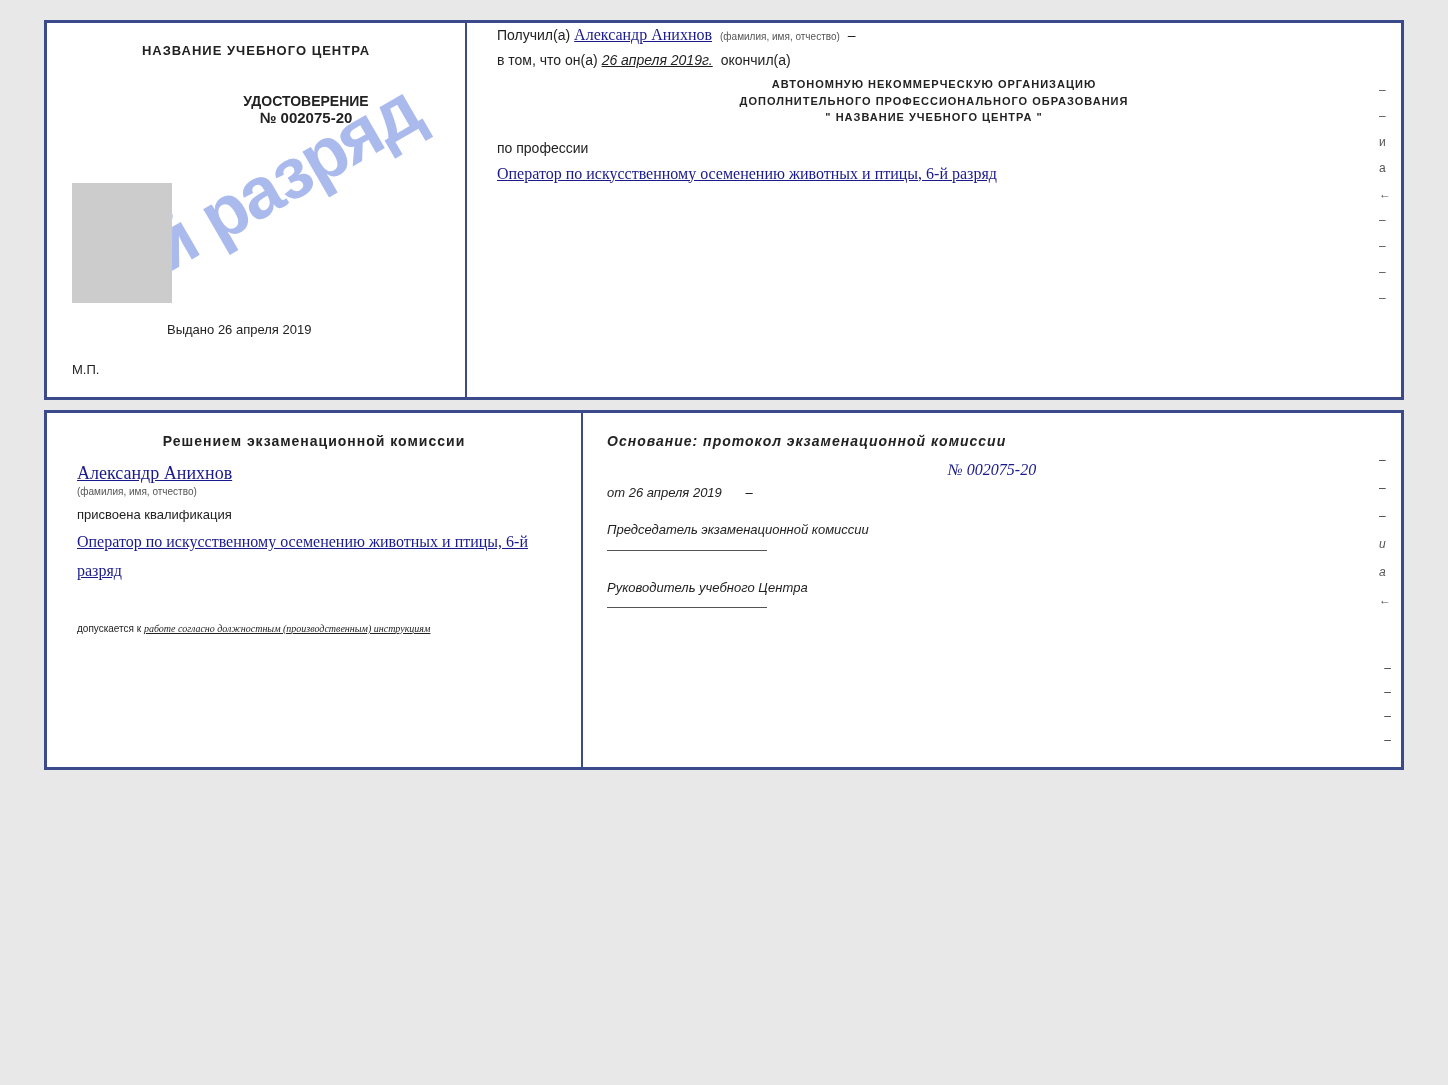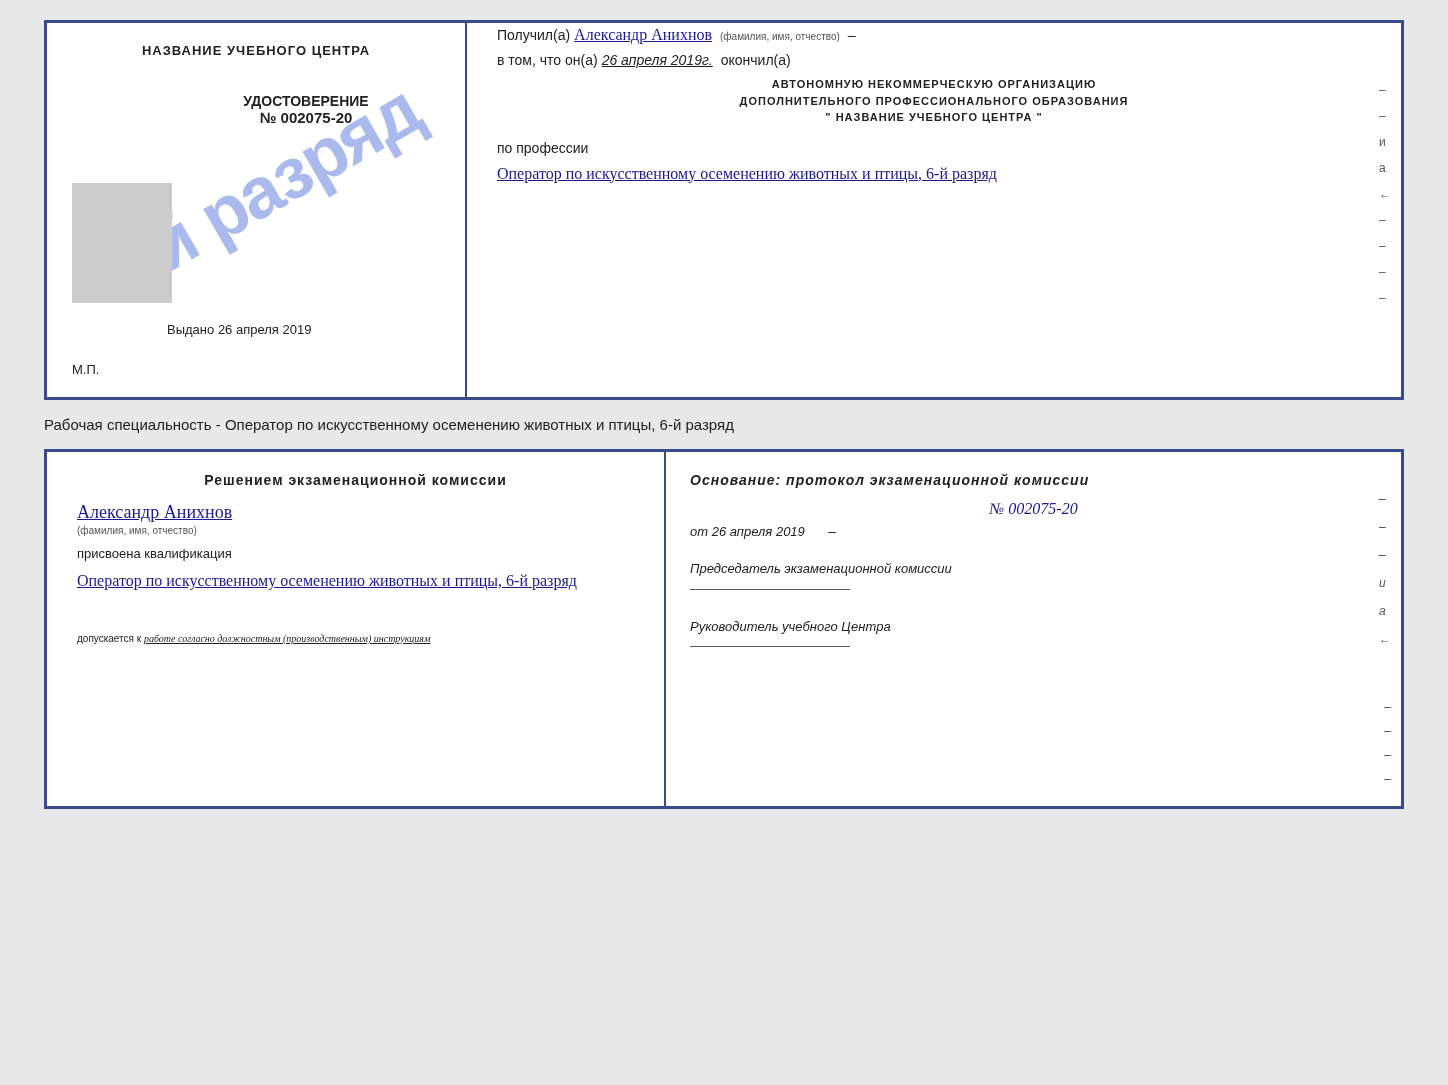--- a/index.html
+++ b/index.html
@@ -211,21 +211,21 @@
     
     .certificate-bottom {
       display: flex;
       width: 100%;
       border: 3px solid #3a4a8a;
       background: #fff;
       min-height: 360px;
     }
 
     .bottom-left {
-      width: 619px;
+      width: 536px;
       border-right: 2px solid #3a4a8a;
       padding: 20px 30px;
     }
 
     .bottom-right {
       flex: 1;
       padding: 20px 24px;
       position: relative;
       font-style: italic;
     }
@@ -417,21 +417,20 @@
         <span>←</span>
         <span>–</span>
         <span>–</span>
         <span>–</span>
         <span>–</span>
       </div>
 
     </div>
   </div>
 
-  <div class="subtitle-text">Рабочая специальность - Оператор по искусственному осеменению животных и птицы, 6-й разряд</div>
 
   <div class="certificate-bottom">
 
     <div class="bottom-left">
       <div class="decision-title">Решением экзаменационной комиссии</div>
 
       <span class="person-name-hw">Александр Анихнов</span>
       <span class="small-caption">(фамилия, имя, отчество)</span>
 
       <div class="prisvoyena-text">присвоена квалификация</div>

